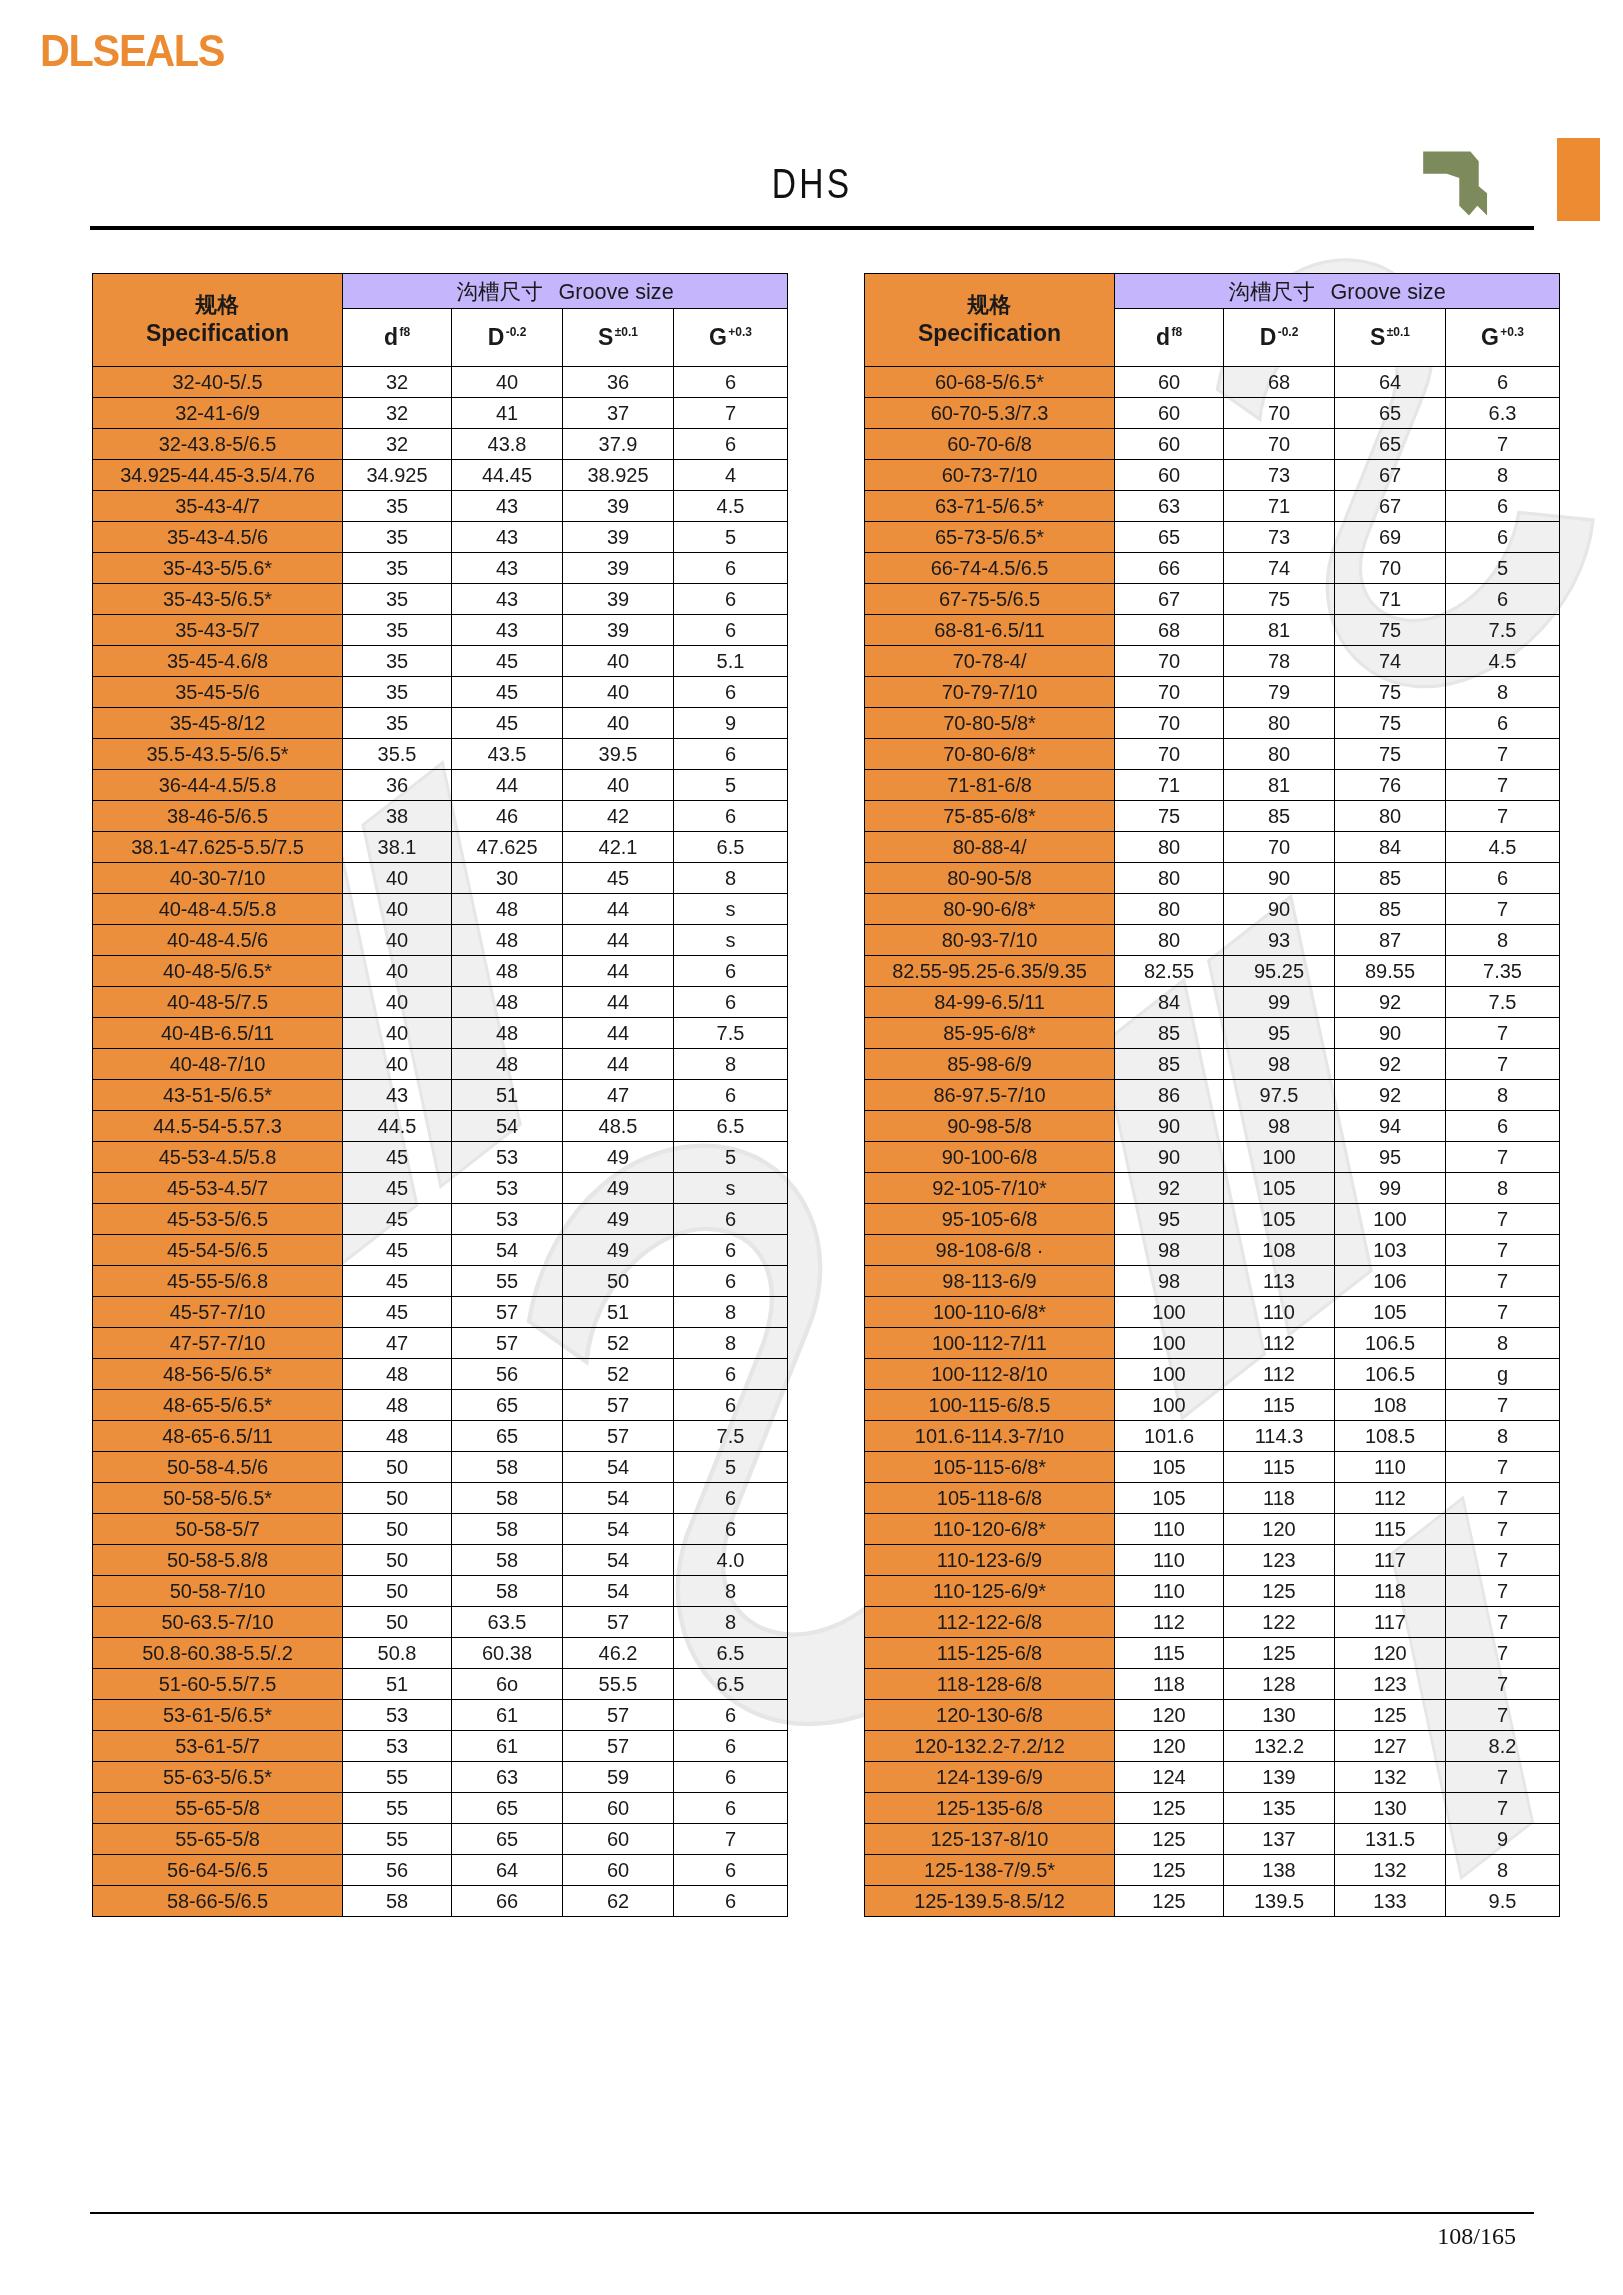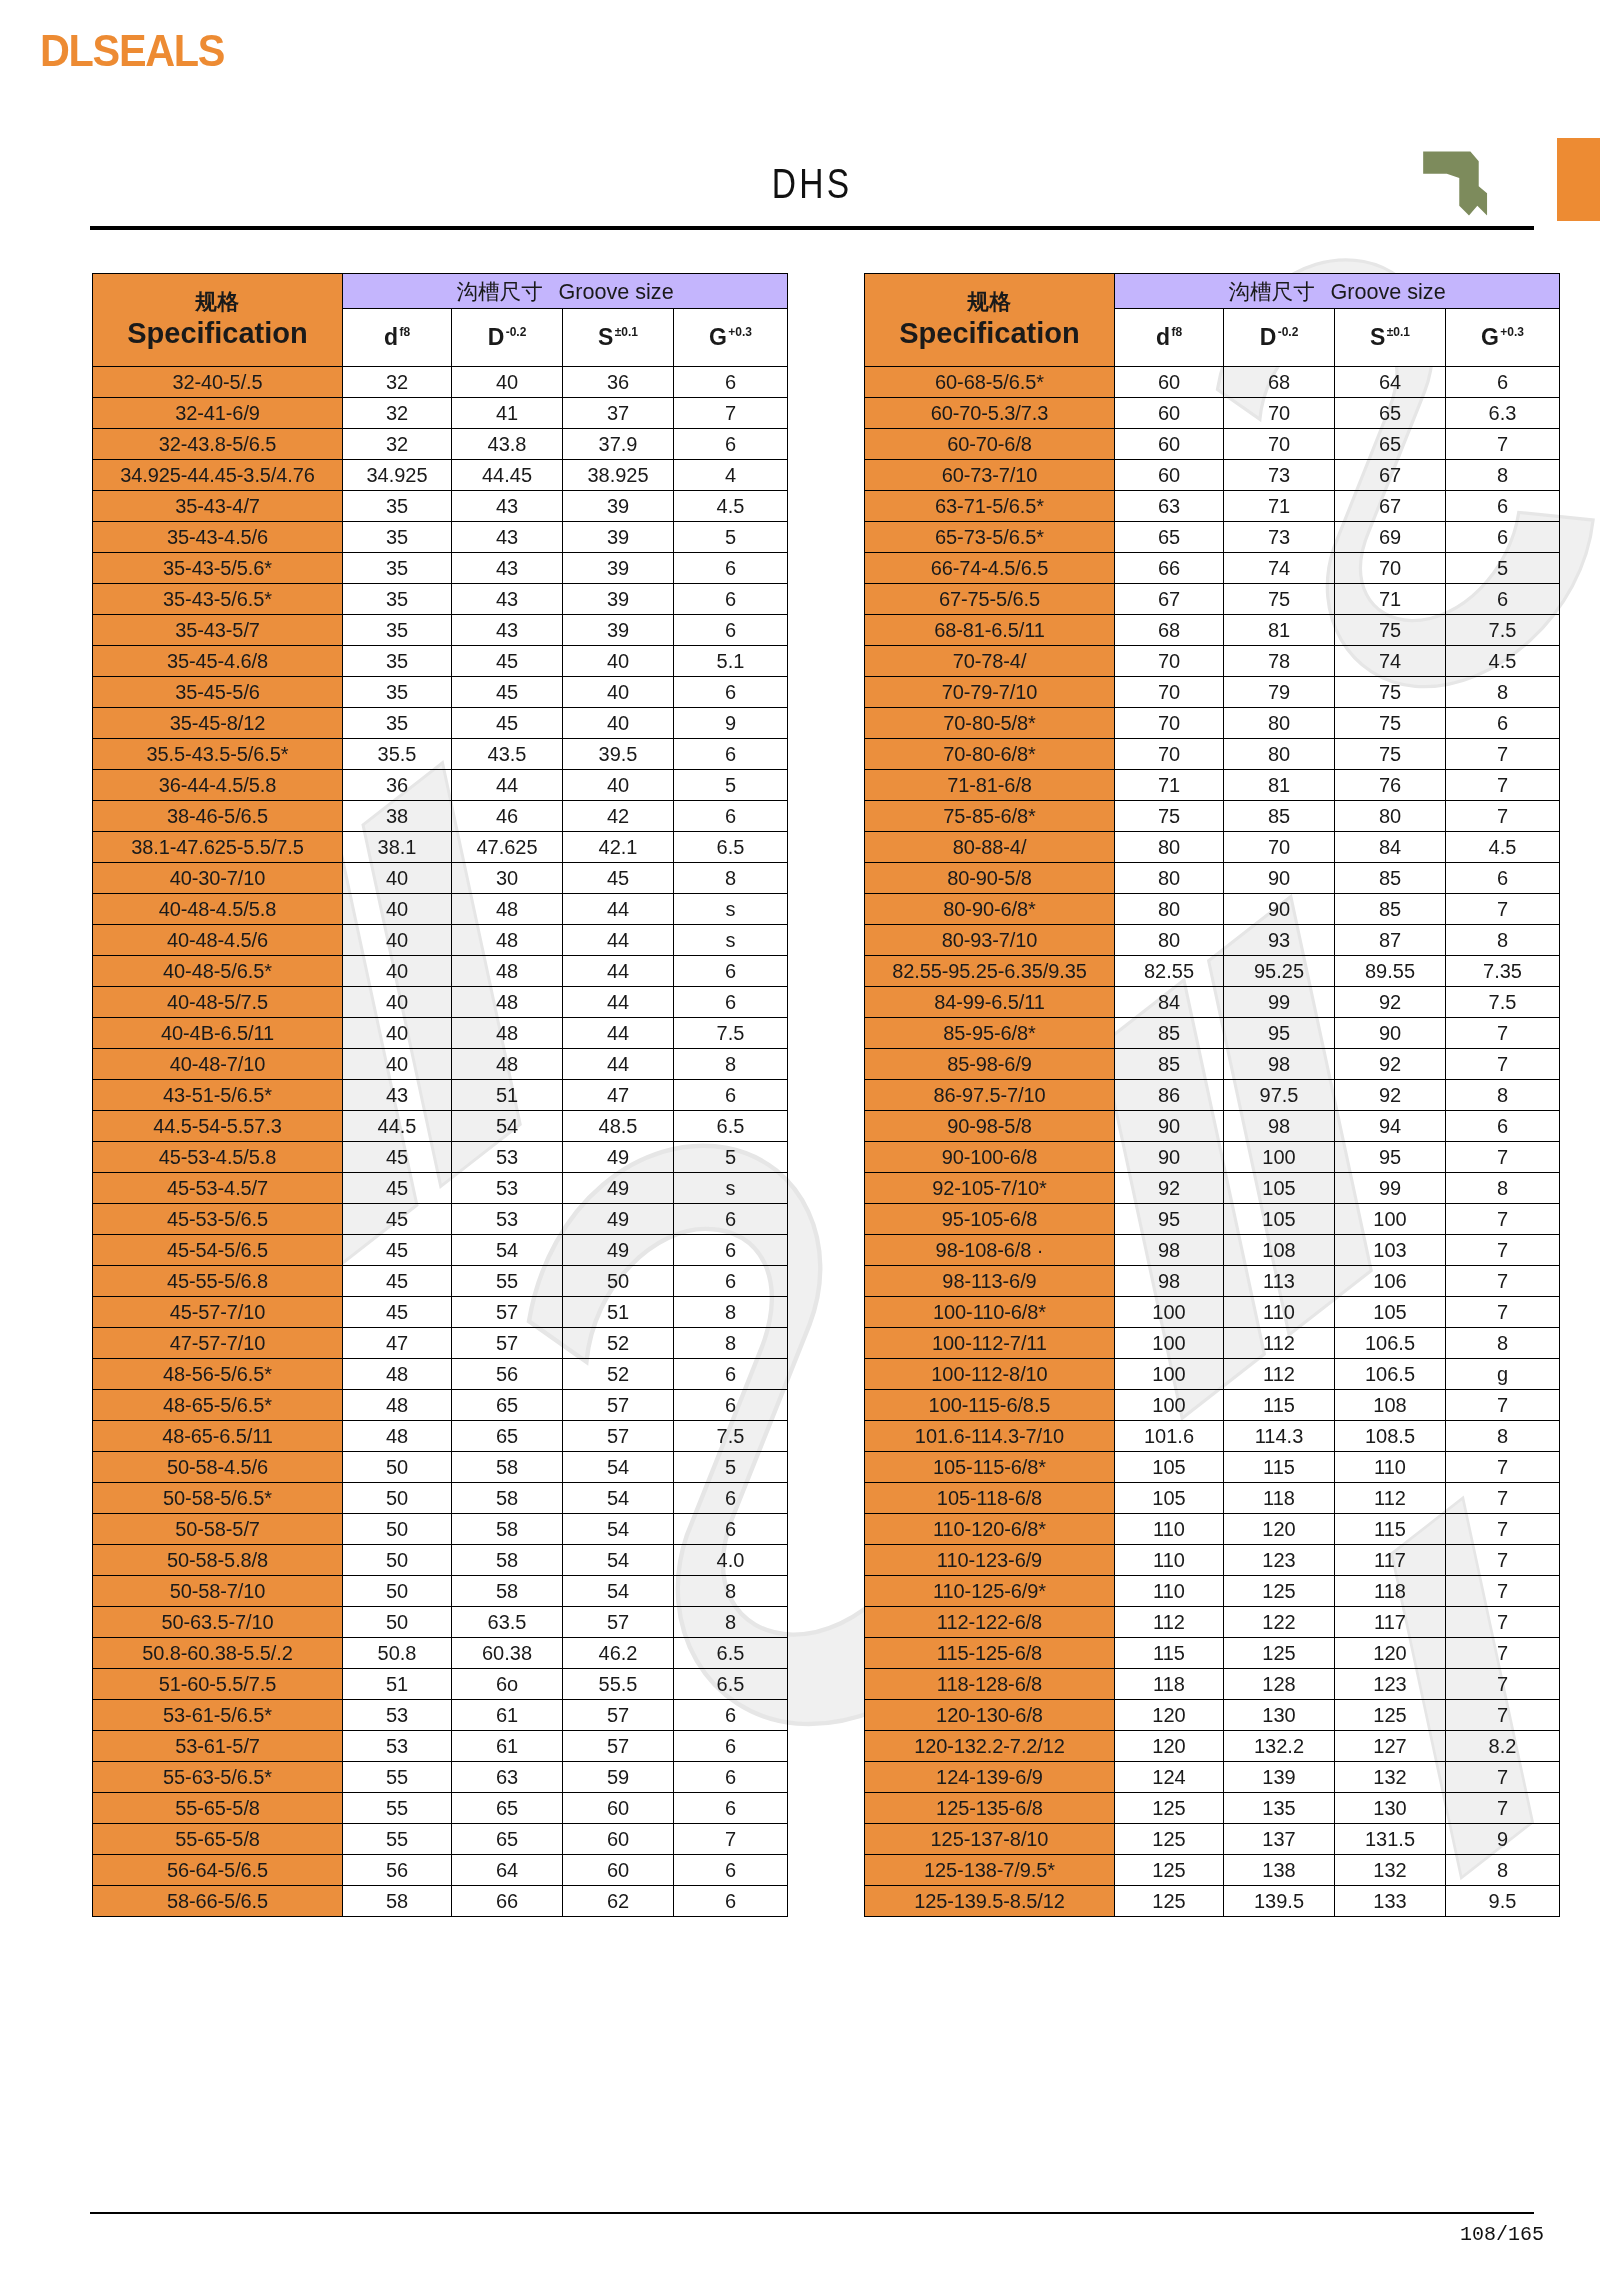--- a/index.html
+++ b/index.html
@@ -112,21 +112,21 @@
 
   .hdr-spec {
     background: #EB8F3D;
     font-size: 21.6px;
     font-weight: 700;
     line-height: 1.28;
     height: 78px;
     padding: 2.8px 1.4px !important;
   }
   .hdr-spec .cn { display:block; font-size: 21.6px; letter-spacing: 0.7px; }
-  .hdr-spec .en { display:block; font-size: 29px; }
+  .hdr-spec .en { display:block; font-size: 23px; }
 
   .hdr-groove {
     background: #c4b5fd;
     font-size: 21.6px;
     font-weight: 400;
     height: 35px;
   }
   .hdr-sym {
     background: #ffffff;
     height: 58px;
@@ -158,24 +158,24 @@
   
   .footer-rule {
     position: absolute;
     left: 90px; right: 90px;
     top: 2212px;
     height: 2.1px;
     background: #000;
   }
   .footer-page {
     position: absolute;
-    right: 80px;
+    right: 108px;
     top: 2223px;
-    font-family: Liberation Mono, monospace;
-    font-size: 20px;
+    font-family: Liberation Serif, serif;
+    font-size: 24px;
     color: #111;
   }
 </style>
 </head>
 <body>
 
 <svg class="watermark" viewBox="0 0 2334 3300" xmlns="http://www.w3.org/2000/svg" aria-hidden="true">
   <g fill="#f0f0f0" stroke="#e6e6e6" stroke-width="3">
     <g transform="translate(1750,560) rotate(-38) scale(1.55)">
       <path d="M0,0 C60,-55 140,-55 180,-10 C215,30 200,90 150,120 L30,190

